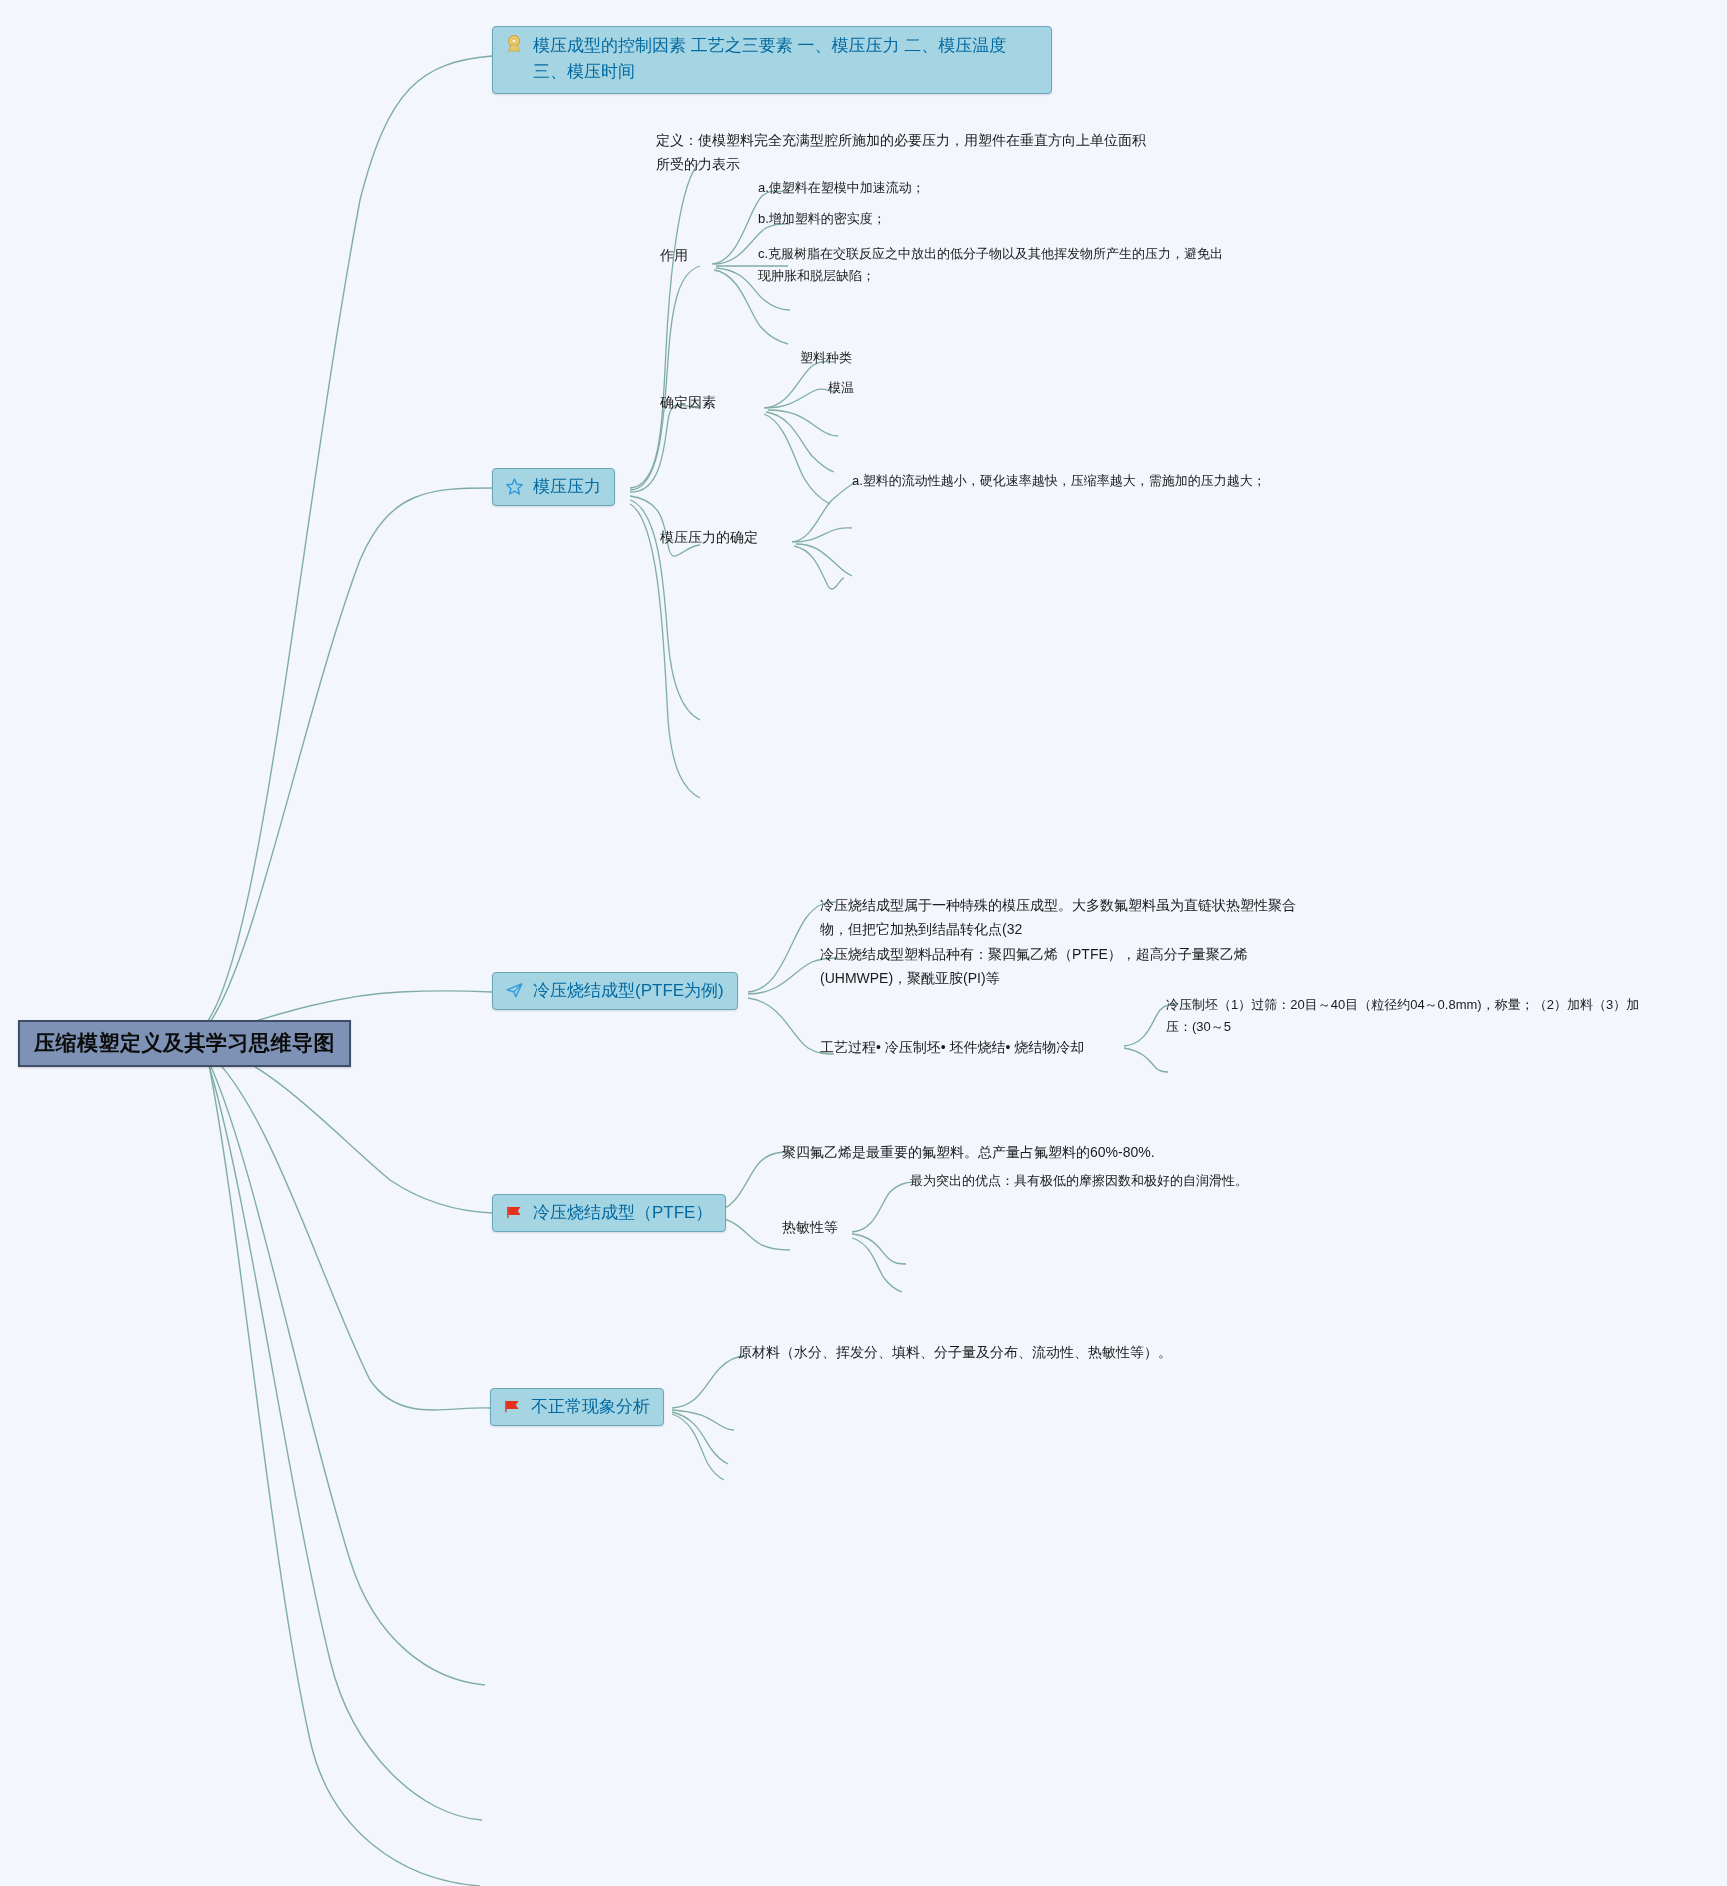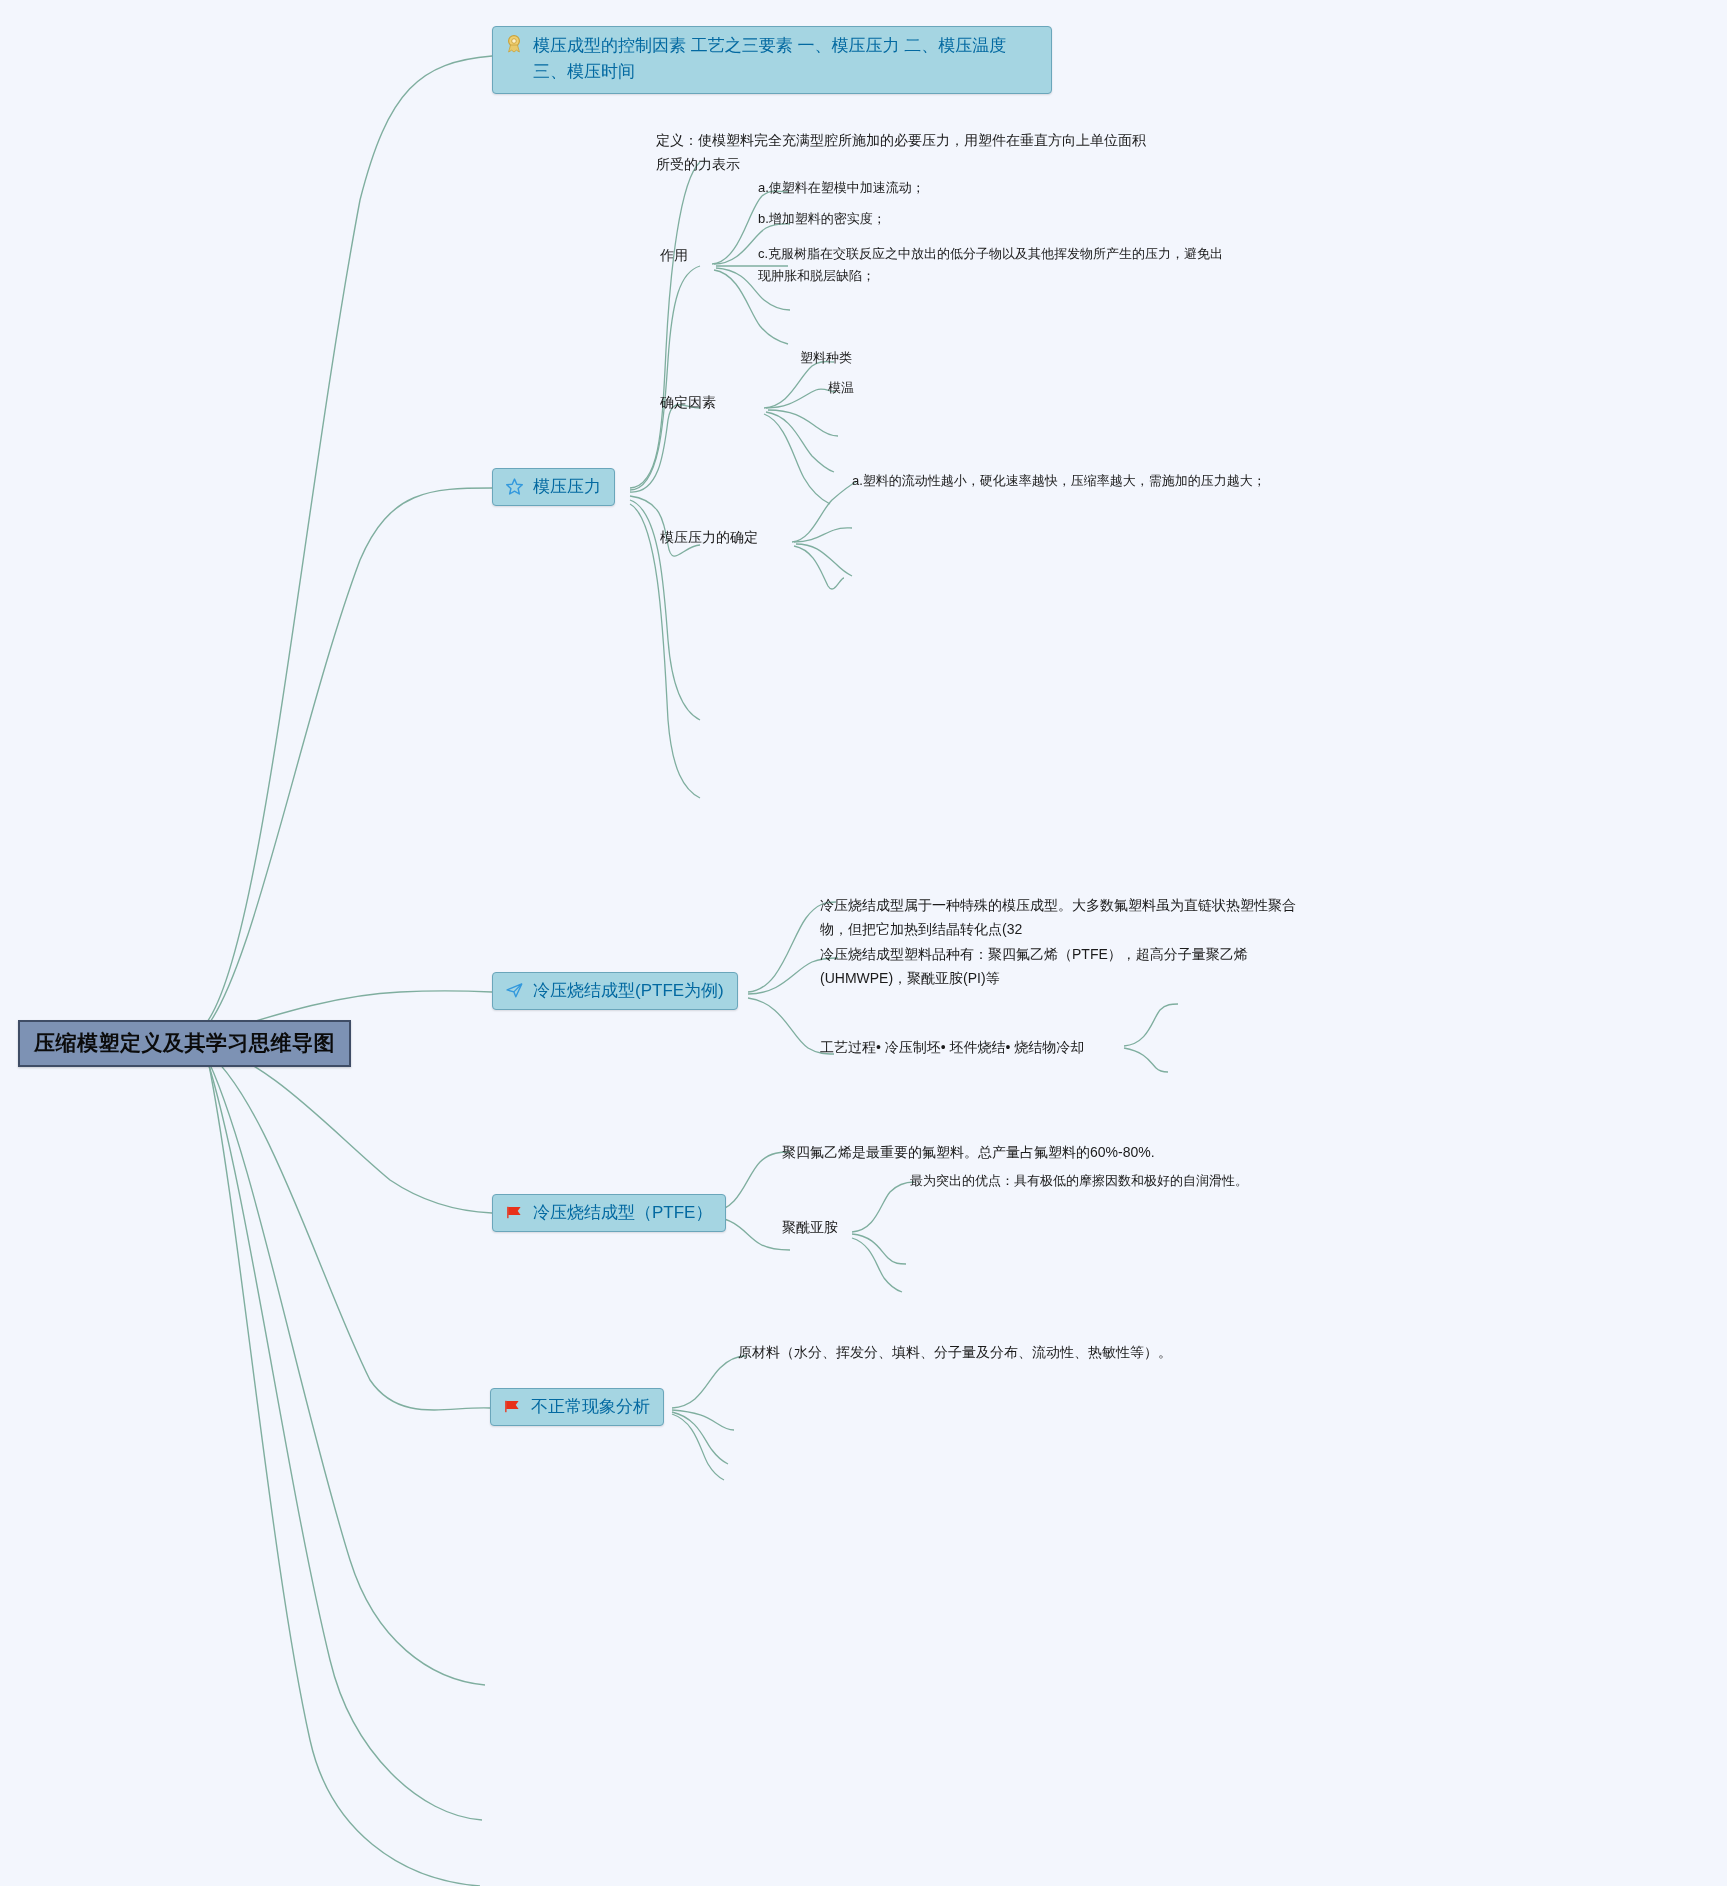--- a/index.html
+++ b/index.html
@@ -218,34 +218,36 @@
   </div>
 
   <div class="sub-node lvl1" style="left:820px; top:893px; width:500px;">冷压烧结成型属于一种特殊的模压成型。大多数氟塑料虽为直链状热塑性聚合
 物，但把它加热到结晶转化点(32</div>
 
   <div class="sub-node lvl1" style="left:820px; top:942px; width:430px;">冷压烧结成型塑料品种有：聚四氟乙烯（PTFE），超高分子量聚乙烯
 (UHMWPE)，聚酰亚胺(PI)等</div>
 
   <div class="sub-node lvl1" style="left:820px; top:1035px;">工艺过程• 冷压制坯• 坯件烧结• 烧结物冷却</div>
 
+  <div class="sub-node lvl2" style="left:1166px; top:994px; width:520px;">冷压制坯（1）过筛：20目～40目（粒径约04～0.8mm)，称量；（2）加料（3）加
+压：(30～5</div>
 
   <div class="node main-node" style="left:492px; top:1194px;">
     <span class="ico">
       <svg width="19" height="19" viewBox="0 0 20 20">
         <path d="M3.4 4.2 H16.4 L13.4 8.4 L16.4 12.6 H3.4 Z" fill="#e8311a"></path>
         <rect x="2.3" y="4.0" width="1.4" height="12" fill="#e8311a"></rect>
       </svg>
     </span>
     <span class="node-label">冷压烧结成型（PTFE）</span>
   </div>
 
   <div class="sub-node lvl1" style="left:782px; top:1140px; width:480px;">聚四氟乙烯是最重要的氟塑料。总产量占氟塑料的60%-80%.</div>
 
-  <div class="sub-node lvl1" style="left:782px; top:1215px;">聚酰亚胺</div>
+  <div class="sub-node lvl1" style="left:782px; top:1215px;">热敏性等</div>
 
   <div class="sub-node lvl2" style="left:910px; top:1170px; width:500px;">最为突出的优点：具有极低的摩擦因数和极好的自润滑性。</div>
 
   <div class="node main-node" style="left:490px; top:1388px;">
     <span class="ico">
       <svg width="19" height="19" viewBox="0 0 20 20">
         <path d="M3.4 4.2 H16.4 L13.4 8.4 L16.4 12.6 H3.4 Z" fill="#e8311a"></path>
         <rect x="2.3" y="4.0" width="1.4" height="12" fill="#e8311a"></rect>
       </svg>
     </span>

